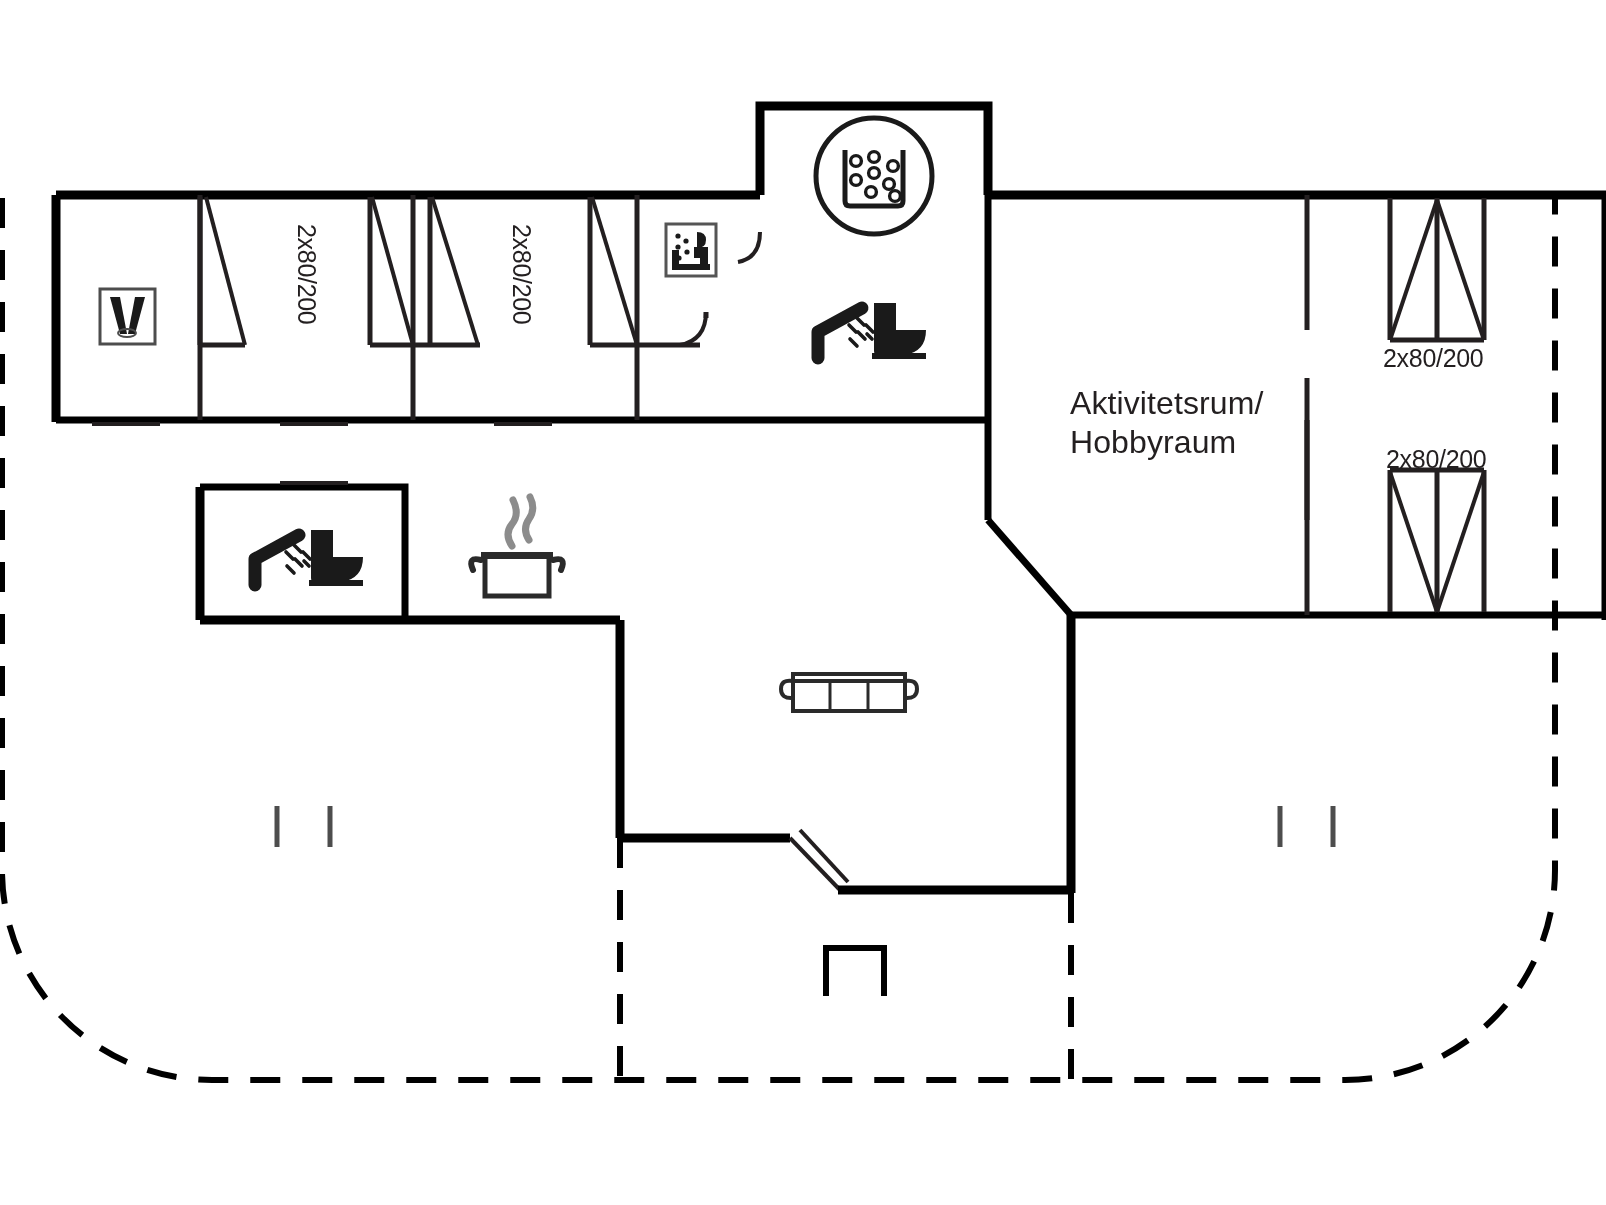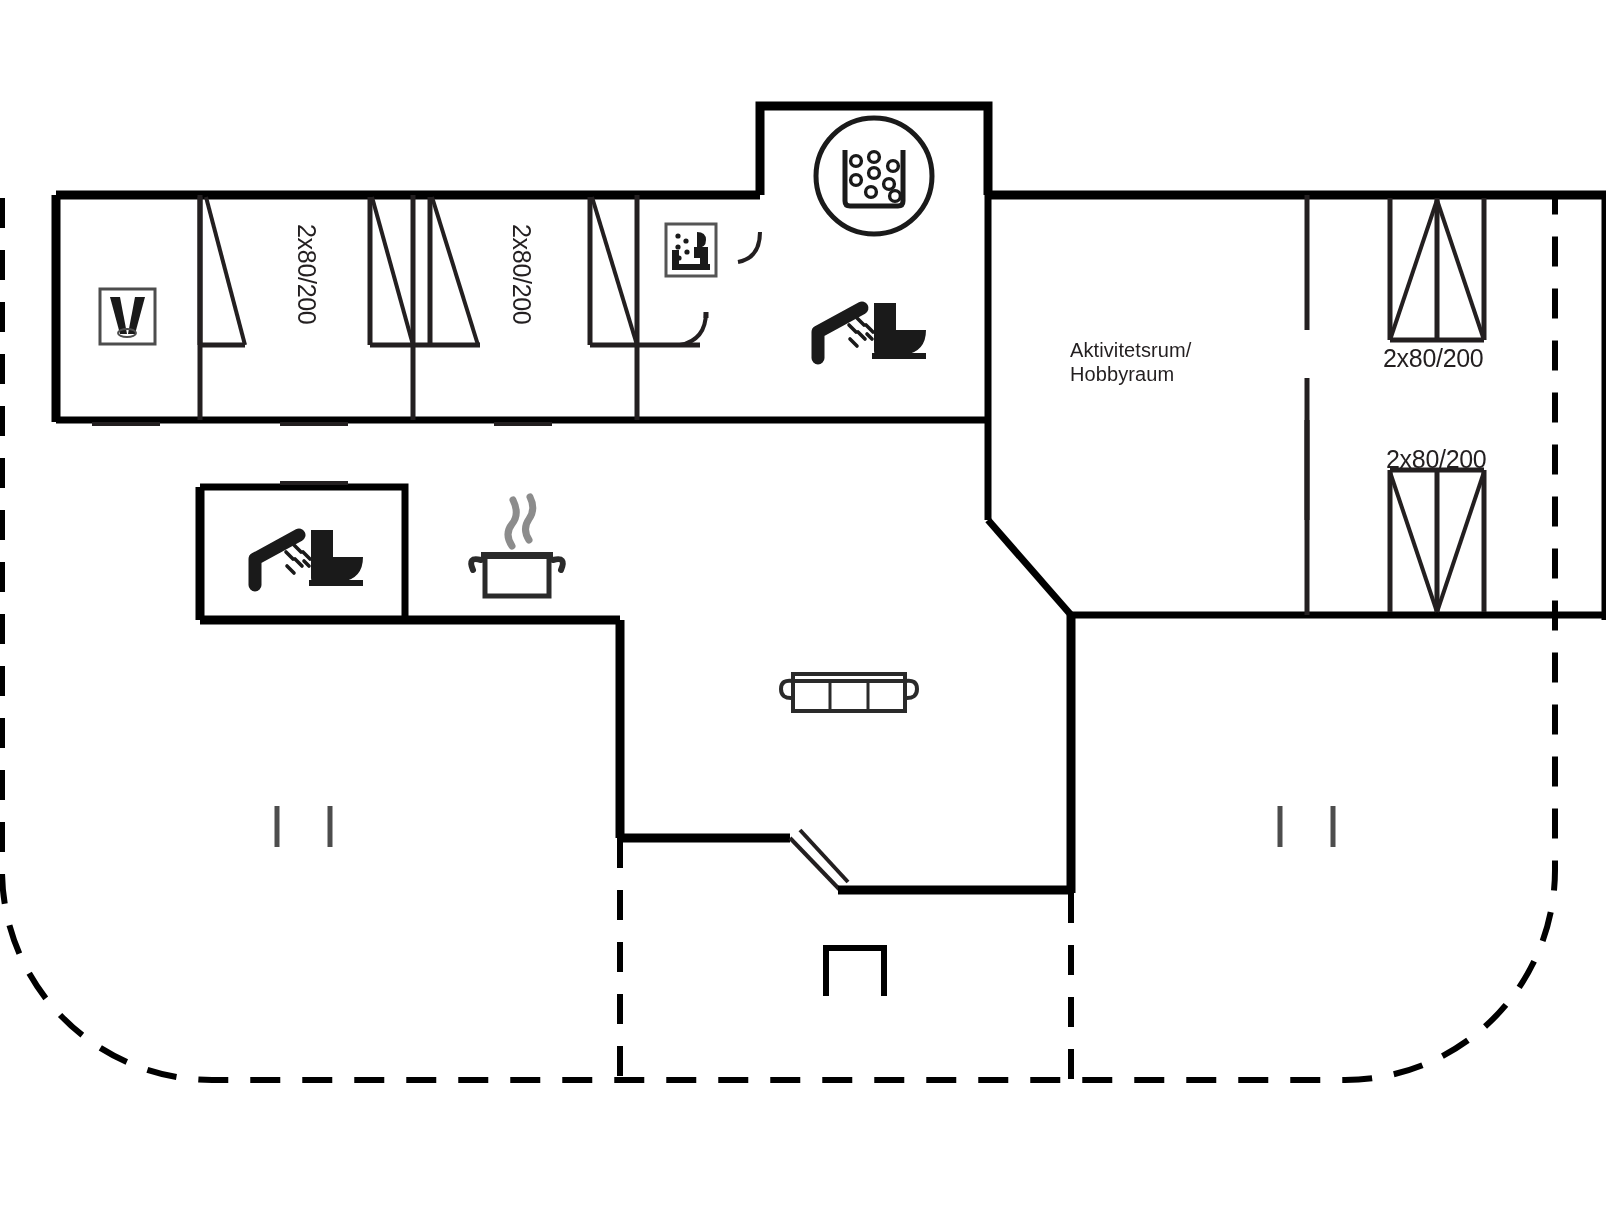--- a/index.html
+++ b/index.html
@@ -38,22 +38,23 @@
     font-size: 25px;
     letter-spacing: -0.3px;
   }
   .dim-label-v {
     font-size: 25px;
     letter-spacing: -0.3px;
     transform-origin: 0 0;
     transform: rotate(90deg);
   }
   .room-label {
-    font-size: 20px;
+    font-size: 32px;
     letter-spacing: 0.1px;
+    margin-top: 46px;
   }
 </style>
 </head>
 <body>
 
 <div id="plan-root">
 
   <svg id="plan-svg" viewBox="0 0 1606 1205">
 
     <g>

